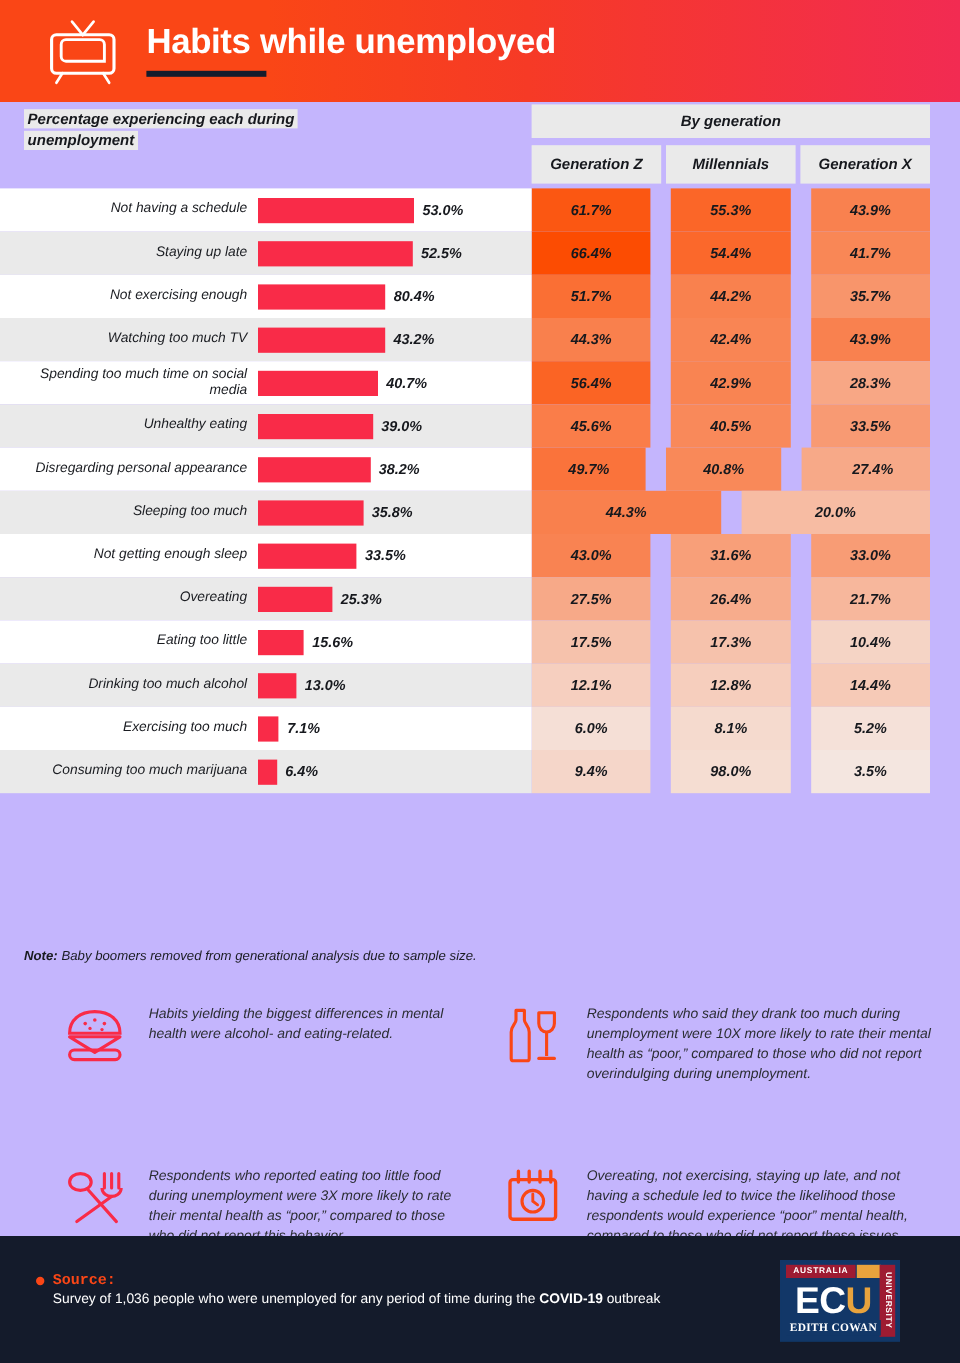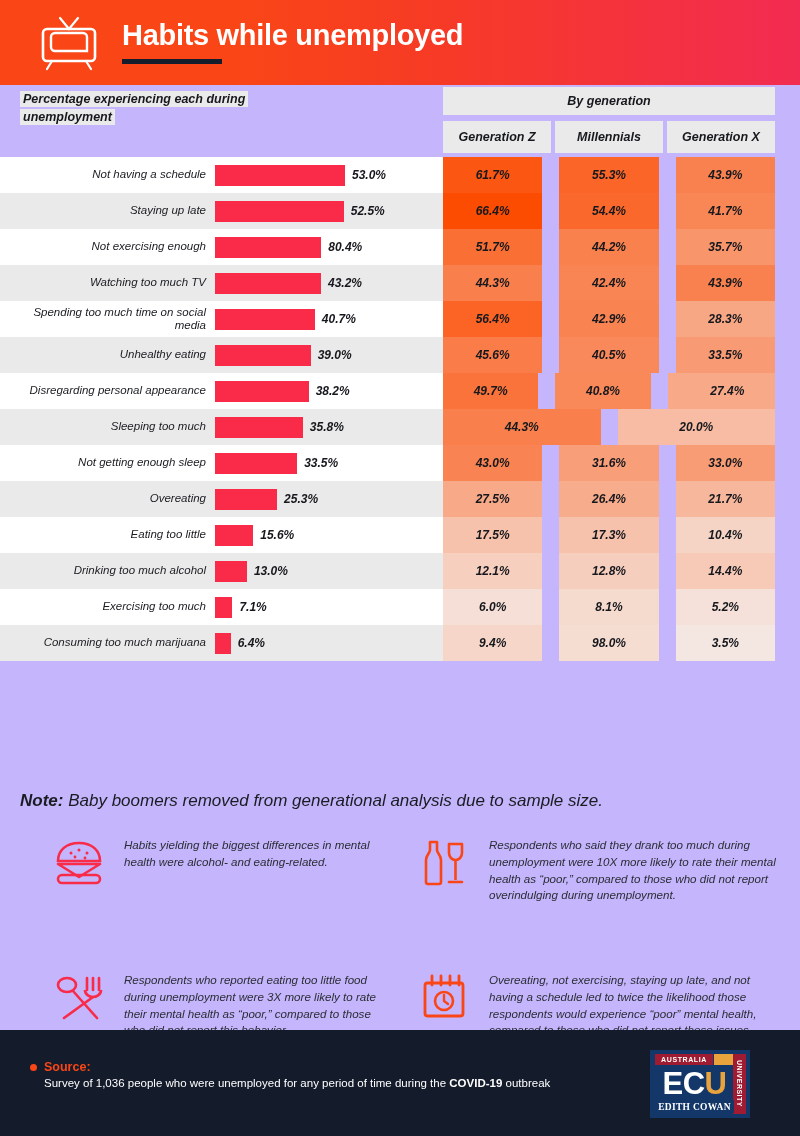--- a/index.html
+++ b/index.html
@@ -122,21 +122,21 @@
   .cell {
     flex: 1 1 0;
     display: flex; align-items: center; justify-content: center;
     font-size: 12px; font-weight: bold; color: #16181d;
   }
 
   
   .note {
     position: absolute;
     left: 20px; top: 706px;
-    font-size: 17px;
+    font-size: 11px;
     color: #1a1c21;
   }
   .note b { font-weight: bold; }
 
   
   .insights {
     position: absolute;
     left: 0; top: 752px;
     width: 800px;
     display: grid;
@@ -160,21 +160,21 @@
     position: relative;
     width: 800px;
     height: 106px;
     background: #141b2b;
     display: flex;
     align-items: center;
   }
   .src { position: absolute; left: 30px; top: 30px; }
   .src-head {
     display: flex; align-items: center; gap: 7px;
-    font-size: 12.5px; font-weight: bold; color: #FA4616;
+    font-size: 12.5px; font-weight: bold; color: #FA4616; font-family: Liberation Mono, monospace;
   }
   .dot { width: 7px; height: 7px; border-radius: 50%; background: #FA4616; }
   .src-body {
     margin-top: 3px; margin-left: 14px;
     font-size: 11.5px; color: #ffffff;
   }
   .src-body b { font-weight: bold; }
 
   
   .logo { position: absolute; left: 650px; top: 1050px - 1030px; top: 20px;

